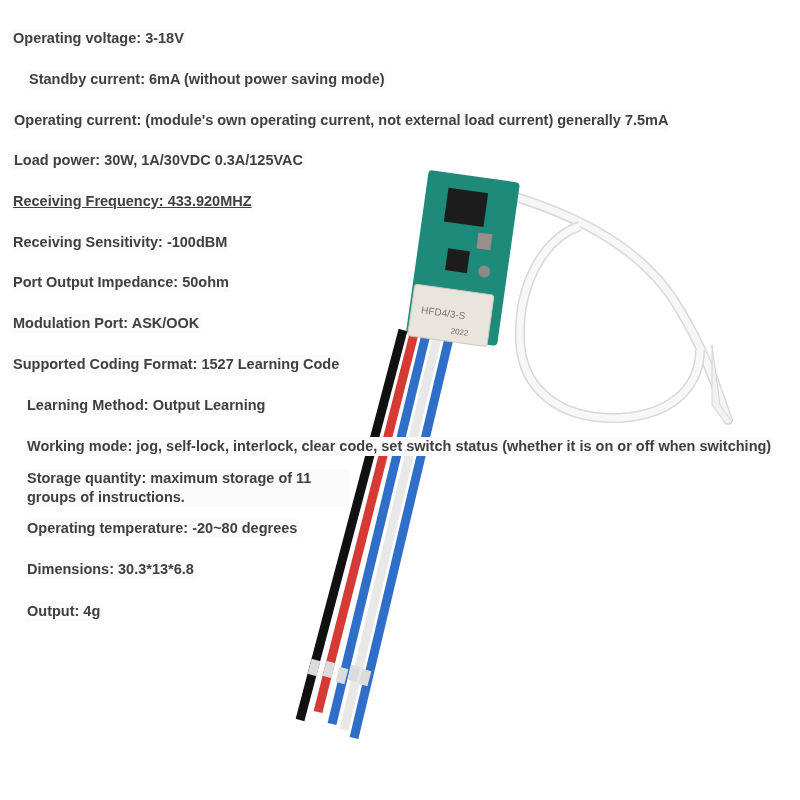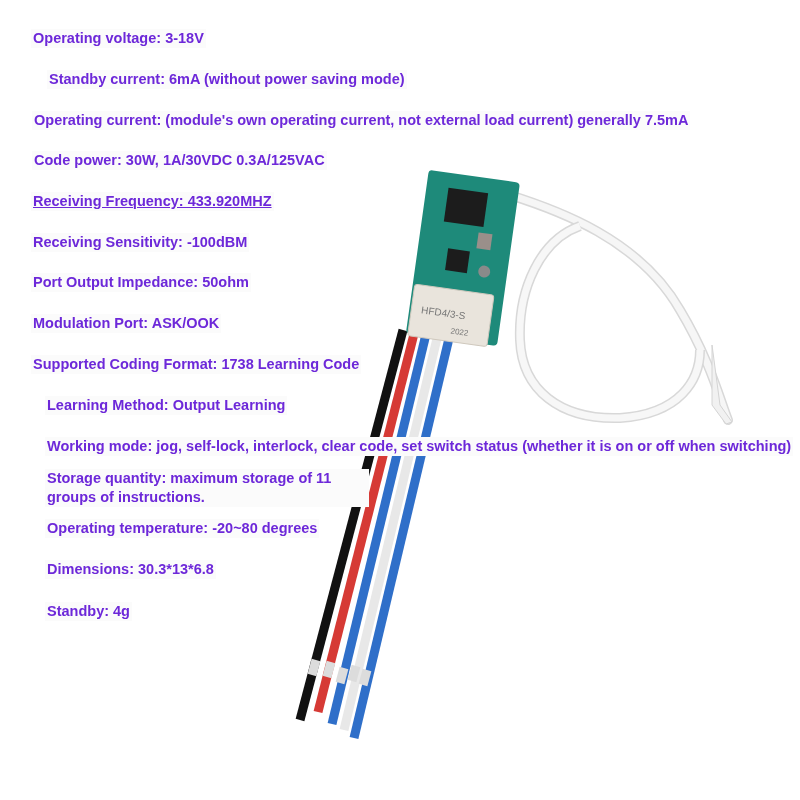--- a/index.html
+++ b/index.html
@@ -1,19 +1,19 @@
 <!DOCTYPE html>
 <html><head>
   <meta charset="utf-8">
   <style>
     html, body { margin: 0; padding: 0; background: #ffffff; }
     body { width: 800px; height: 800px; position: relative; overflow: hidden;
            font-family: "Liberation Sans", "DejaVu Sans", sans-serif; }
-    .spec { position: absolute; font-size: 14.5px; color: #6d28d9; white-space: nowrap;
-            font-weight: 600; line-height: 19px; background: #fbfbfb; padding: 0 2px; margin-left: 20px; }
+    .spec { position: absolute; font-size: 14.5px; color: #404040; white-space: nowrap;
+            font-weight: 600; line-height: 19px; background: #fbfbfb; padding: 0 2px; }
     .spec.wrap { white-space: normal; width: 320px; }
     .product { position: absolute; left: 0; top: 0; width: 800px; height: 800px; }
   </style>
 </head>
 <body>
 
 <svg class="product" viewBox="0 0 800 800" xmlns="http://www.w3.org/2000/svg">
 
   <g>
     <path d="M500,192 C560,210 640,240 680,310 C710,360 720,400 728,420" fill="none" stroke="#d8d8d8" stroke-width="10" stroke-linecap="round"></path>
@@ -46,25 +46,25 @@
     <rect x="420" y="290" width="80" height="52" rx="3" fill="#e9e4dc" stroke="#cfc8bd"></rect>
     <text x="430" y="318" font-size="10" fill="#777" font-family="Liberation Sans, sans-serif">HFD4/3-S</text>
     <text x="462" y="334" font-size="8" fill="#777" font-family="Liberation Sans, sans-serif">2022</text>
   </g>
 </svg>
 
 <div id="specs">
     <div class="spec" style="left: 11px; top: 29px;">Operating voltage: 3-18V</div>
     <div class="spec" style="left: 27px; top: 70px;">Standby current: 6mA (without power saving mode)</div>
     <div class="spec" style="left: 12px; top: 111px;">Operating current: (module's own operating current, not external load current) generally 7.5mA</div>
-    <div class="spec" style="left: 12px; top: 151px;">Code power: 30W, 1A/30VDC 0.3A/125VAC</div>
+    <div class="spec" style="left: 12px; top: 151px;">Load power: 30W, 1A/30VDC 0.3A/125VAC</div>
     <div class="spec" style="left: 11px; top: 192px; text-decoration: underline;">Receiving Frequency: 433.920MHZ</div>
     <div class="spec" style="left: 11px; top: 233px; text-align: right;">Receiving Sensitivity: -100dBM</div>
     <div class="spec" style="left: 11px; top: 273px; text-align: right;">Port Output Impedance: 50ohm</div>
     <div class="spec" style="left: 11px; top: 314px;">Modulation Port: ASK/OOK</div>
-    <div class="spec" style="left: 11px; top: 355px;">Supported Coding Format: 1738 Learning Code</div>
+    <div class="spec" style="left: 11px; top: 355px;">Supported Coding Format: 1527 Learning Code</div>
     <div class="spec" style="left: 25px; top: 396px;">Learning Method: Output Learning</div>
     <div class="spec" style="left: 25px; top: 437px;">Working mode: jog, self-lock, interlock, clear code, set switch status (whether it is on or off when switching)</div>
     <div class="spec wrap" style="left: 25px; top: 469px;">Storage quantity: maximum storage of 11 groups of instructions.</div>
     <div class="spec" style="left: 25px; top: 519px;">Operating temperature: -20~80 degrees</div>
     <div class="spec" style="left: 25px; top: 560px;">Dimensions: 30.3*13*6.8</div>
-    <div class="spec" style="left: 25px; top: 602px;">Standby: 4g</div>
+    <div class="spec" style="left: 25px; top: 602px;">Output: 4g</div>
   </div>
 
 </body></html>

